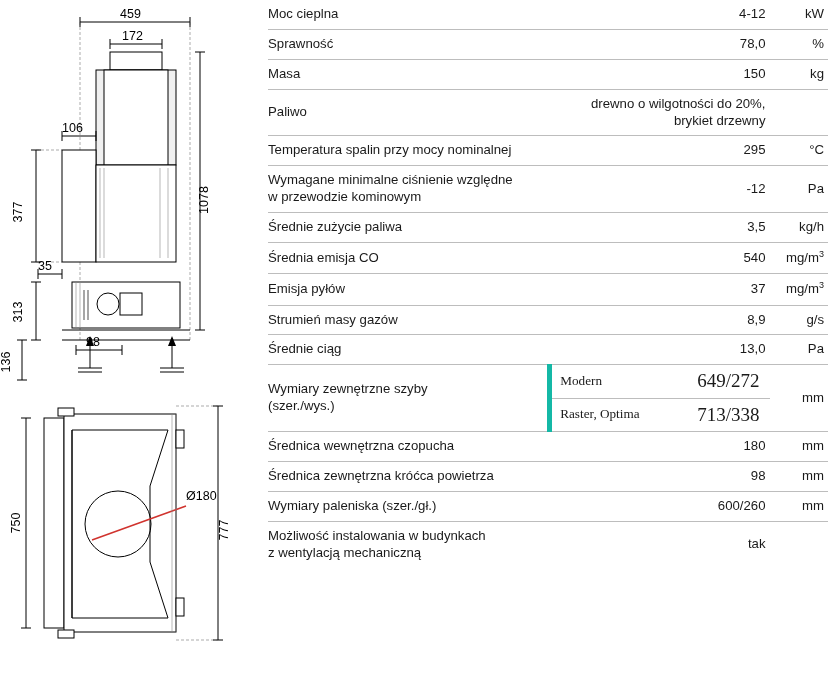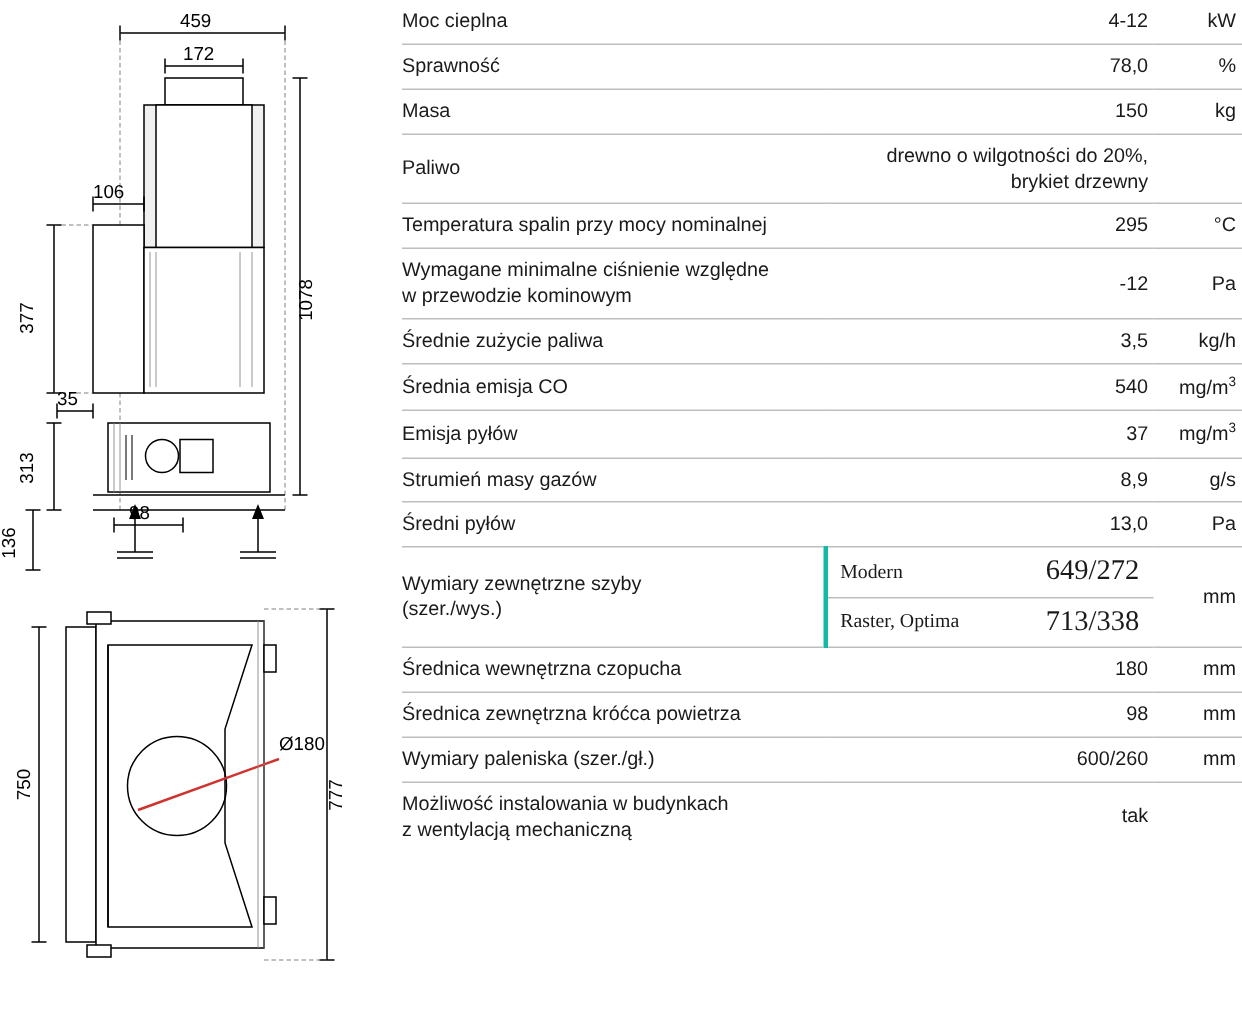--- a/index.html
+++ b/index.html
@@ -62,21 +62,21 @@
   td.c-unit {
     text-align: right;
     padding-left: 6px;
     width: 60px;
     white-space: nowrap;
   }
   
   td.c-label-split {
     padding-left: 30px;
     width: 218px;
-    border-right: 3px solid #14b8a6;
+    border-right: 5px solid #14b8a6;
     margin-left: 32px;
   }
   .subcol {
     display: block;
     width: 100%;
     font-family: Liberation Serif, serif;
   }
   .sub-row {
     display: flex;
     align-items: center;
@@ -289,21 +289,21 @@
           <td class="c-label">Emisja pyłów</td>
           <td class="c-value">37</td>
           <td class="c-unit"><span>mg/m</span><sup class="sup">3</sup></td>
         </tr>
         <tr>
           <td class="c-label">Strumień masy gazów</td>
           <td class="c-value">8,9</td>
           <td class="c-unit">g/s</td>
         </tr>
         <tr>
-          <td class="c-label">Średni pyłów</td>
+          <td class="c-label">Średnie ciąg</td>
           <td class="c-value">13,0</td>
           <td class="c-unit">Pa</td>
         </tr>
 
         <tr>
           <td class="c-label-split" style="white-space:pre-line">Wymiary zewnętrzne szyby
 (szer./wys.)</td>
           <td style="padding:0;">
             <div class="subcol">
               <div class="sub-row sub-divider sub-cellpad">

